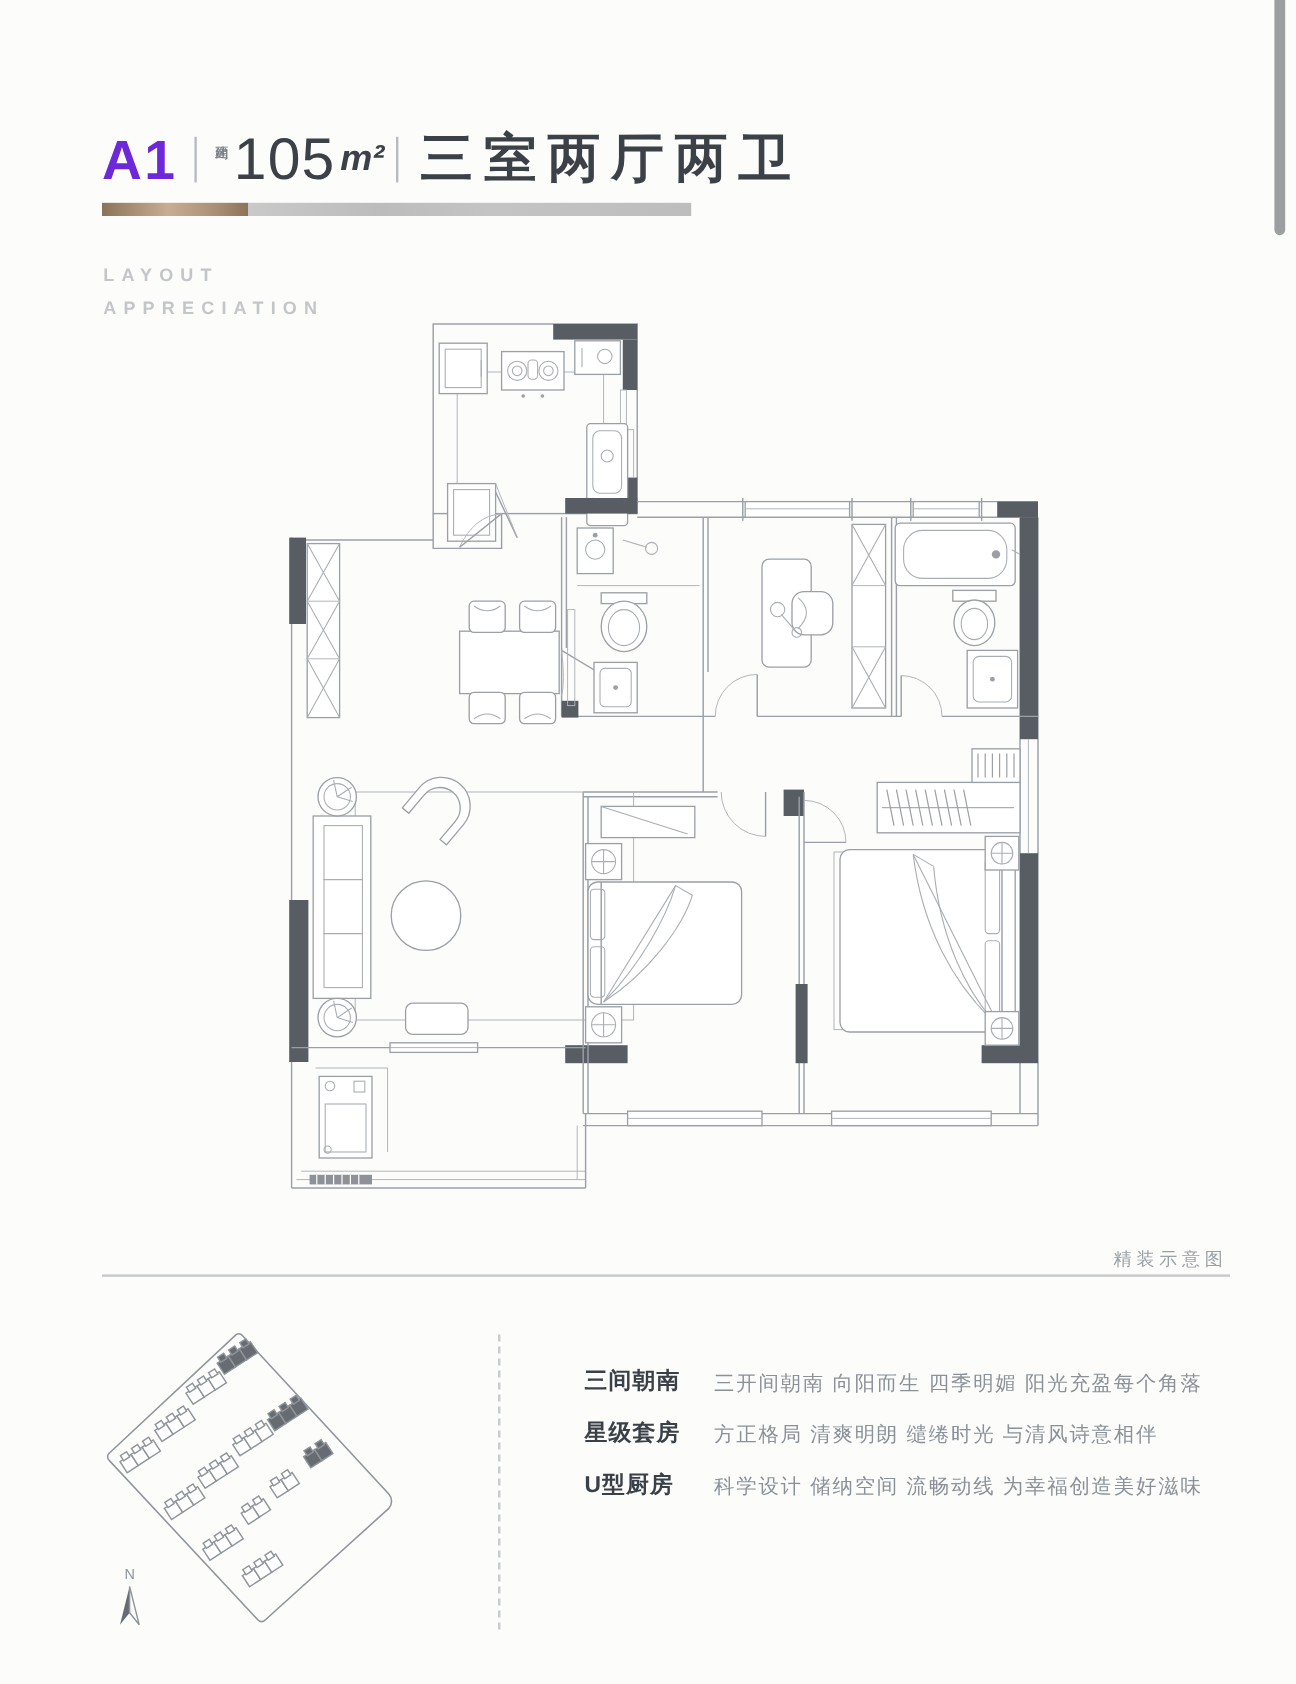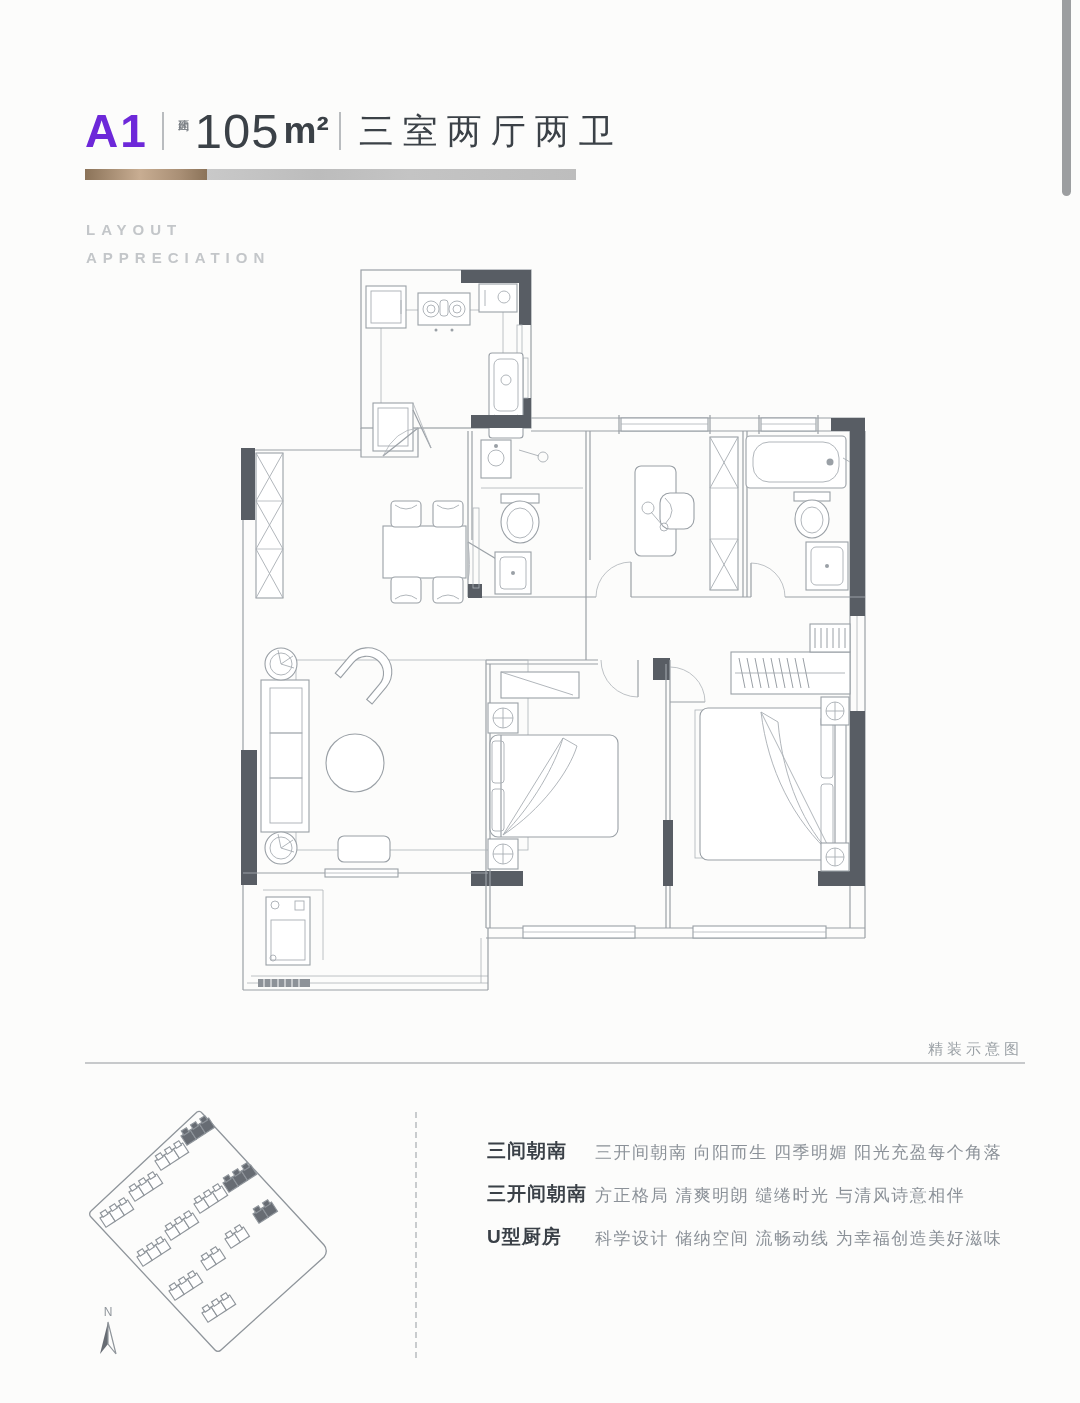--- a/index.html
+++ b/index.html
@@ -21,22 +21,22 @@
   .title-row{ display:flex; align-items:center; }
   .unit{ font-size:46px; font-weight:bold; letter-spacing:2px; color:#6d28d9;}
   .vsep{ width:2px; height:38px; background:#b9bcbf; margin:0 14px; }
   .vsep2{ width:2px; height:38px; background:#b9bcbf; margin:0 18px 0 10px; }
   .area-prefix{
     writing-mode:vertical-rl; text-orientation:upright;
     font-size:11px; color:#787d83; letter-spacing:1px; line-height:1;
     height:42px; margin-right:6px; display:flex; align-items:center;
   }
   .area-val{ font-size:49px; font-weight:normal; color:#3b4147; letter-spacing:1px;}
-  .area-unit{ font-size:37px; font-weight:bold; color:#3b4147; margin-left:4px;}
-  .ltype{ font-size:35px; font-weight:400; letter-spacing:9px; color:#3b4147; white-space:nowrap;}
+  .area-unit{ font-size:30px; font-weight:bold; color:#3b4147; margin-left:4px;font-style:italic;}
+  .ltype{ font-size:44px; font-weight:700; letter-spacing:9px; color:#3b4147; white-space:nowrap;}
   .grad-bar{ position:absolute; left:85px; top:169px; width:491px; height:11px; display:flex;}
   .grad-bronze{ width:122px; height:100%;
     background:linear-gradient(90deg,#8b7359 0%,#c8ad92 45%,#a98f75 78%,#8b7359 100%);}
   .grad-gray{ flex:1; height:100%;
     background:linear-gradient(90deg,#c9c9c9 0%,#bcbcbc 30%,#c4c4c4 55%,#bdbdbd 100%);}
   .subtitle{ position:absolute; left:86px; top:216px; font-size:15px; letter-spacing:6px;
     color:#c3c6c9; line-height:1.85; font-weight:600;}
   
   .fp-wrap{ position:absolute; left:233px; top:260px; }
   .caption{ position:absolute; top:1040px; right:57px; font-size:15px; letter-spacing:4px; color:#9aa0a5;}
@@ -492,20 +492,20 @@
 </div>
 
 <div class="dash-div"></div>
 
 <div class="features">
   <div class="feature-row">
     <span class="feature-label">三间朝南</span>
     <span class="feature-desc">三开间朝南 向阳而生 四季明媚 阳光充盈每个角落</span>
   </div>
   <div class="feature-row">
-    <span class="feature-label">三开间朝南</span>
+    <span class="feature-label">星级套房</span>
     <span class="feature-desc">方正格局 清爽明朗 缱绻时光 与清风诗意相伴</span>
   </div>
   <div class="feature-row">
     <span class="feature-label">U型厨房</span>
     <span class="feature-desc">科学设计 储纳空间 流畅动线 为幸福创造美好滋味</span>
   </div>
 </div>
 
 </body></html>

